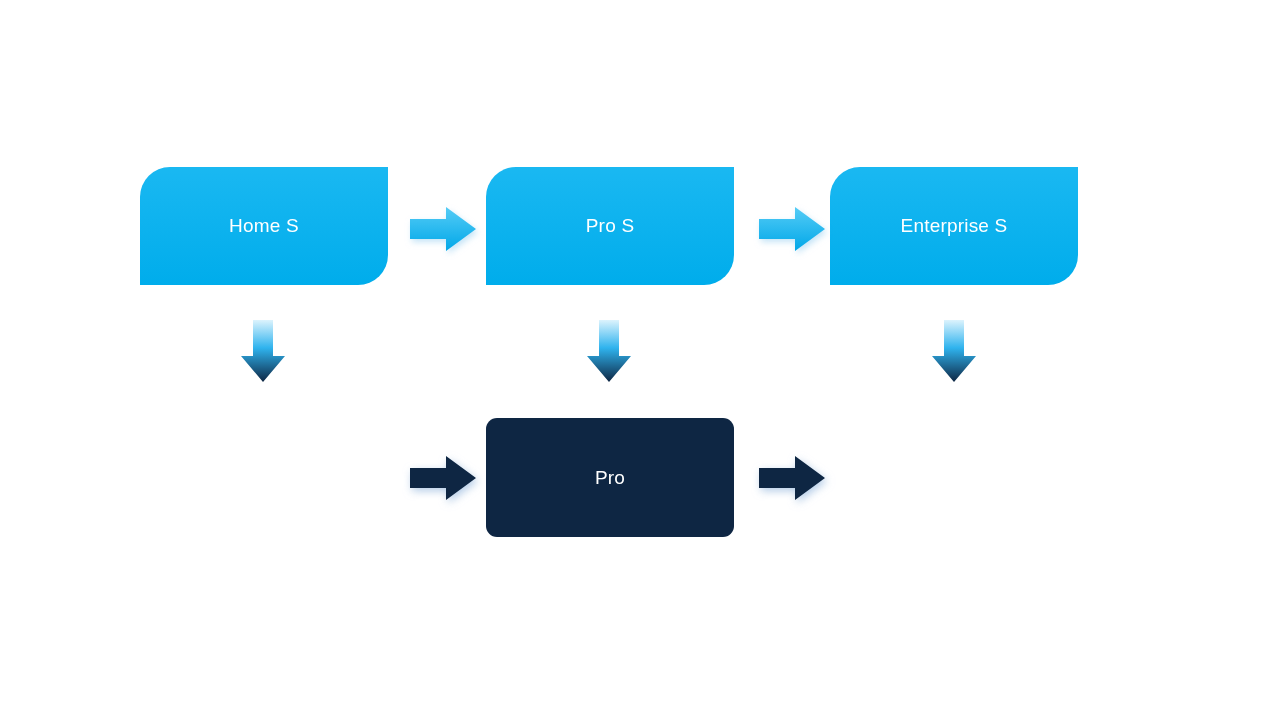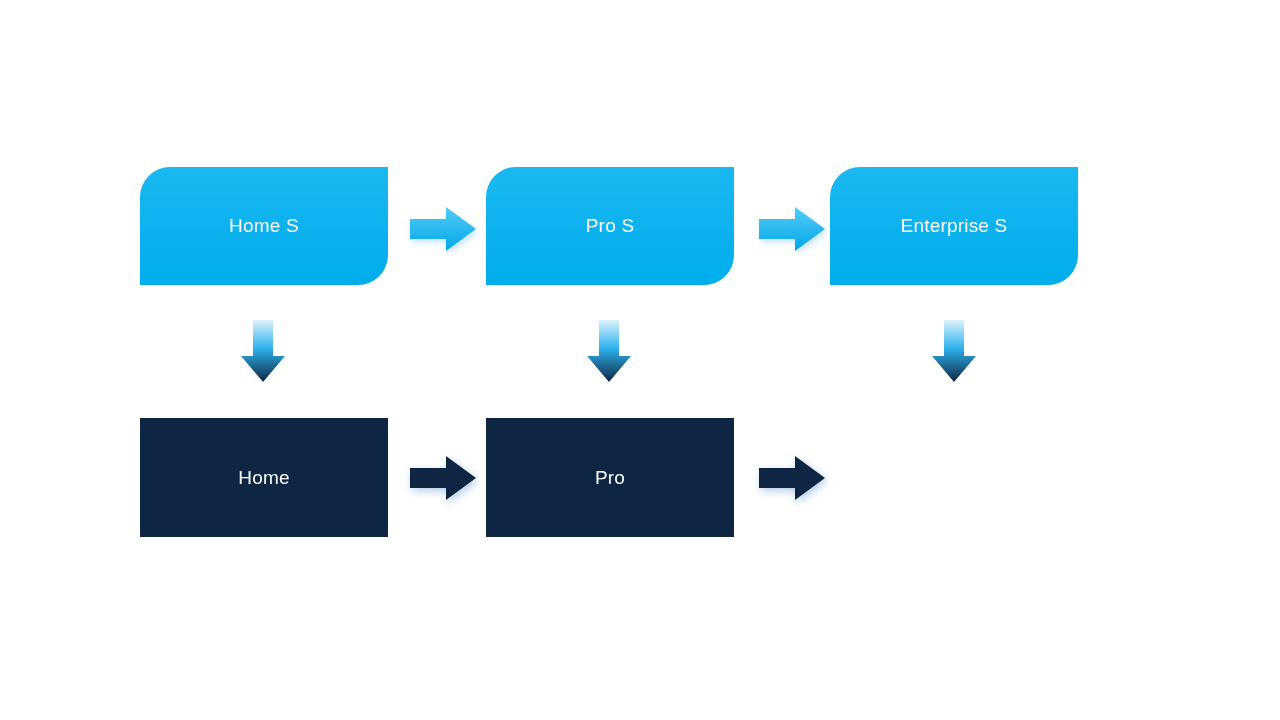--- a/index.html
+++ b/index.html
@@ -33,21 +33,21 @@
     background: var(--top-box, #00B0F0);
     background-image: linear-gradient(180deg, rgba(255,255,255,0.10), rgba(0,0,0,0.02));
     border-radius: 30px 0 30px 0;
   }
   .box.bottom {
     top: 418px;
     height: 119px;
     background: var(--bottom-box, #0E2643);
   }
   .pos-1 { left: 140px; }
-  .pos-2 { left: 486px; }
+  .pos-2 { left: 486px; border-radius: 11px; }
   .pos-3 { left: 830px; }
 
   .arrow-right {
     position: absolute;
     width: 66px;
     height: 44px;
   }
   .arrow-right.row-top    { top: 207px; }
   .arrow-right.row-bottom { top: 456px; }
   .gap-1 { left: 410px; }
@@ -93,23 +93,20 @@
   <div class="box top pos-1">
     <span class="box-label">Home S</span>
   </div>
   <div class="box top pos-3">
     <span class="box-label">Enterprise S</span>
   </div>
   <div class="box top pos-2">
     <span class="box-label">Pro S</span>
   </div>
 
-  <div class="box bottom pos-1">
-    <span class="box-label">Home</span>
-  </div>
   <div class="box bottom pos-2">
     <span class="box-label">Pro</span>
   </div>
 
   <div class="arrow-right row-top light gap-1">
     <svg viewBox="0 0 66 44">
         <polygon points="0,12 36,12 36,0 66,22 36,44 36,32 0,32"></polygon>
       </svg>
   </div>
   <div class="arrow-right row-top light gap-2">

